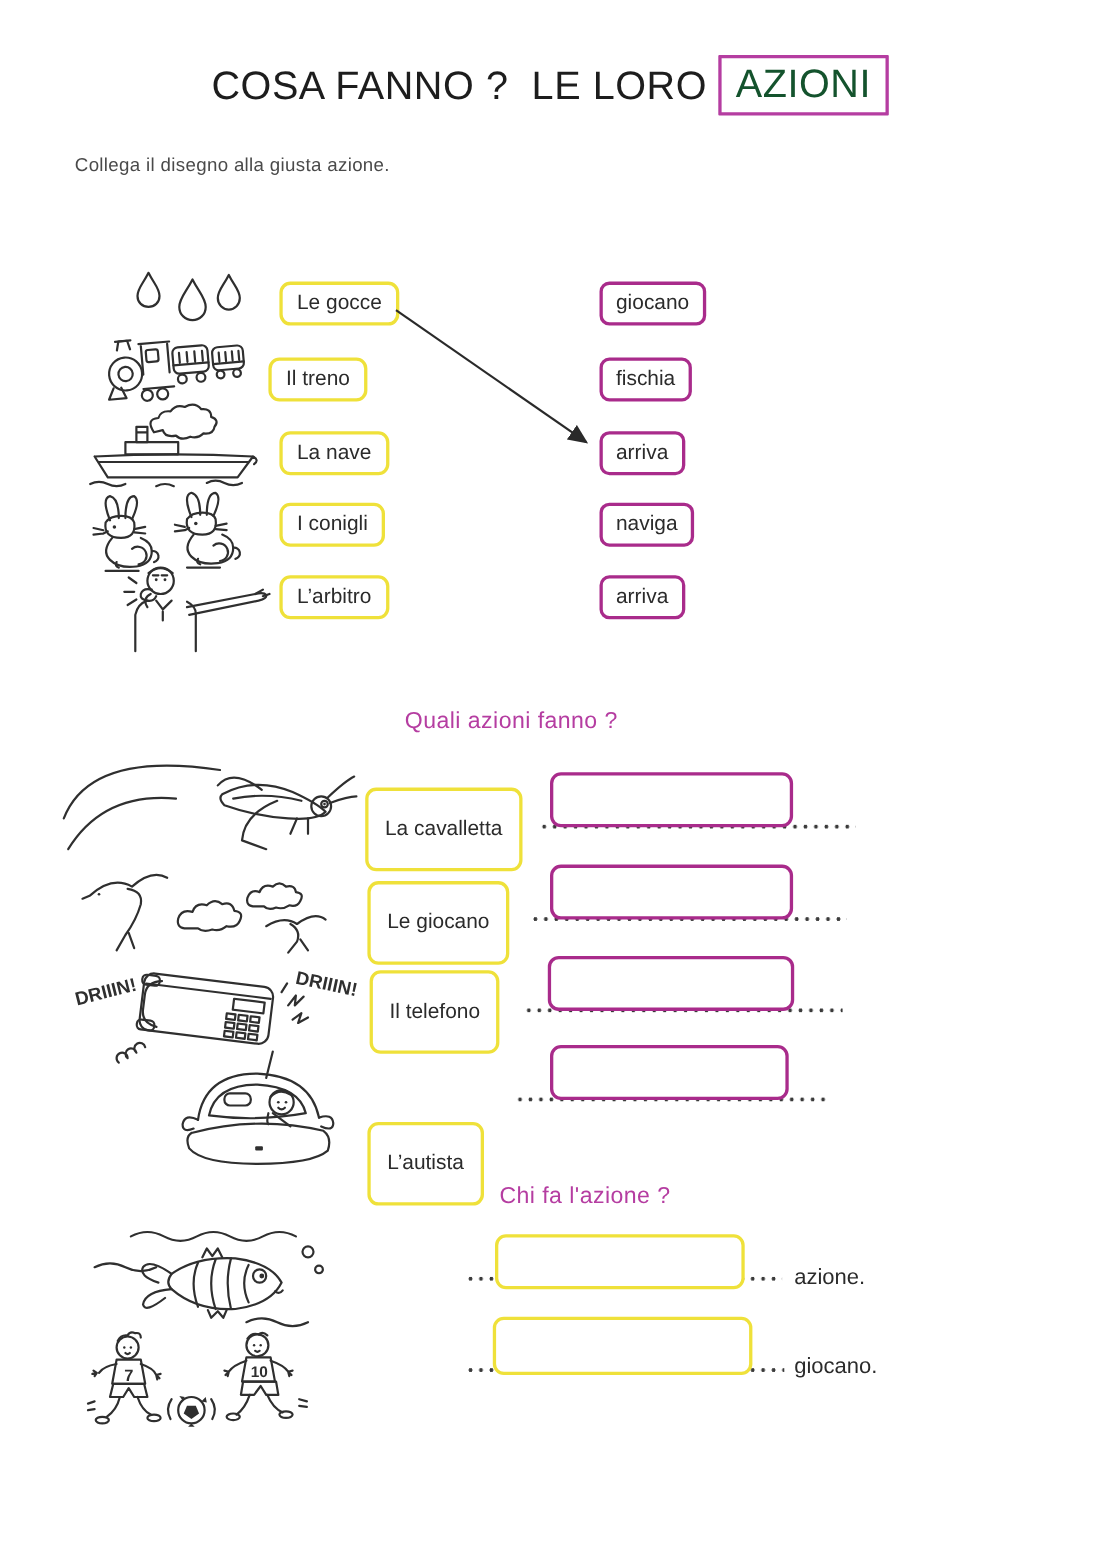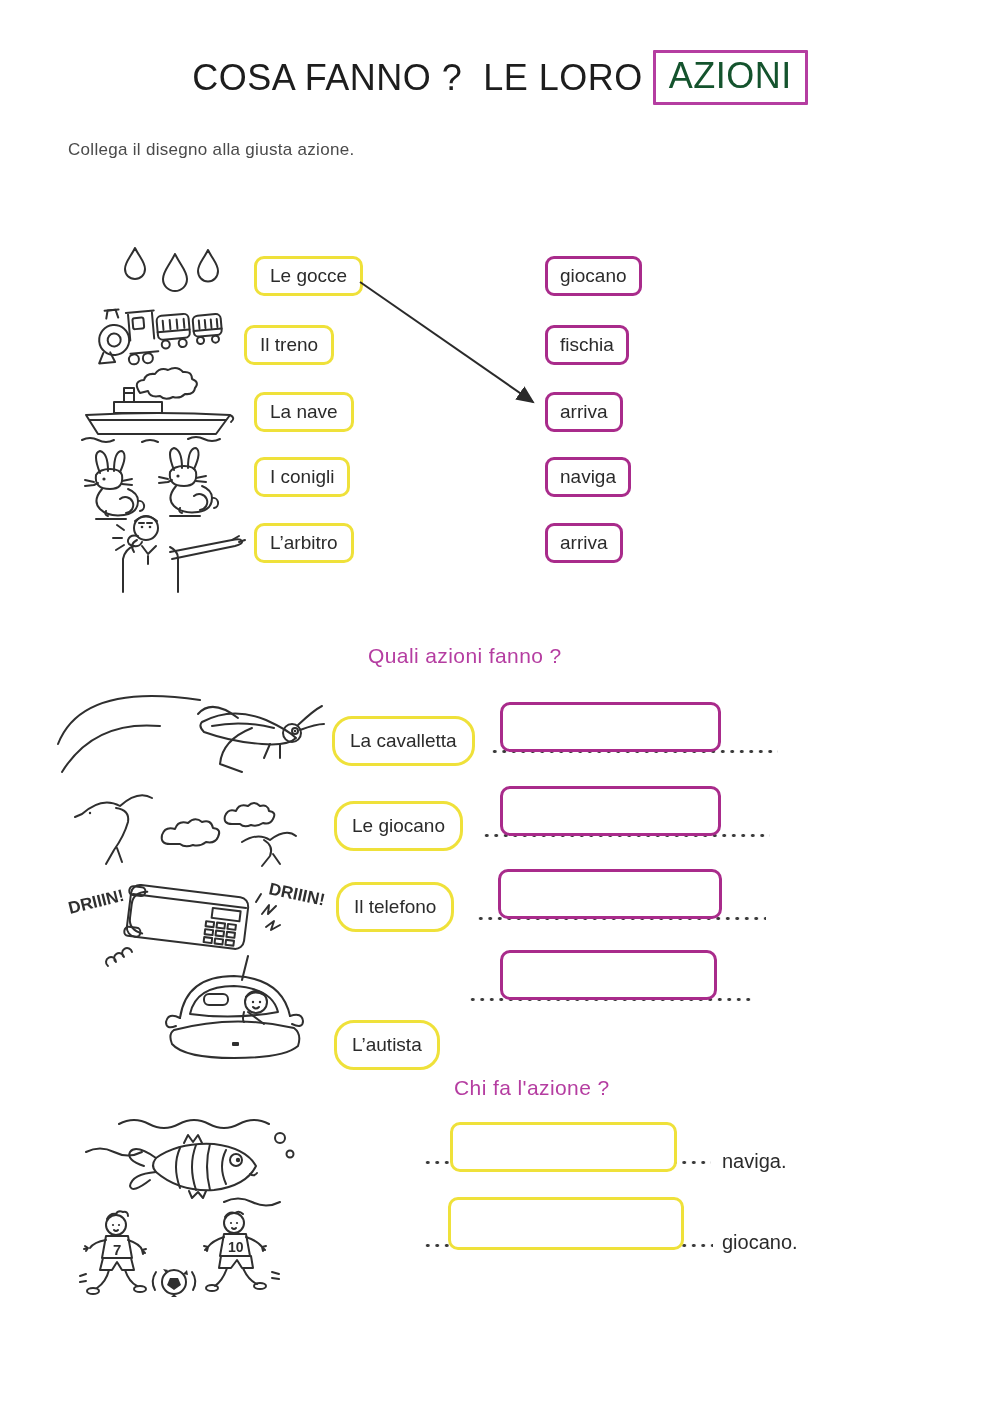--- a/index.html
+++ b/index.html
@@ -16,21 +16,21 @@
 
   .title-row{position:absolute;top:50px;left:0;right:0;display:flex;justify-content:center;align-items:center;gap:10px;
     font-size:36px;letter-spacing:.5px;color:#1d1d1d;}
   .title-plain{white-space:pre;}
   .title-boxed{border:3px solid var(--pink);border-radius:1px;padding:2px 13px 5px 13px;color:#14532d;}
 
   .instruction{position:absolute;left:68px;top:140px;font-size:17px;color:#4a4a4a;letter-spacing:.3px;}
 
   .ybox{position:absolute;border:3px solid var(--yellow);border-radius:10px;background:#fff;
     padding:6px 13px;font-size:19px;color:#2b2b2b;white-space:nowrap;}
-  .ybox.tall{padding:11px 15px;border-radius:20px;}
+  .ybox.tall{padding:24px 15px;}
   .ybox.empty{padding:0;border-radius:10px;}
   .mbox{position:absolute;border:3px solid var(--magenta);border-radius:9px;background:#fff;
     padding:6px 12px;font-size:19px;color:#2b2b2b;white-space:nowrap;}
   .mbox.empty{padding:0;border-radius:10px;background:transparent;}
 
   .dots{position:absolute;height:5px;
     background-image:radial-gradient(circle,#3a3a3a 1.6px,transparent 1.9px);
     background-size:9.5px 5px;background-repeat:repeat-x;background-position:left center;}
 
   .heading{position:absolute;font-size:21px;color:var(--pink);letter-spacing:.4px;}
@@ -274,19 +274,19 @@
     <text x="152" y="42" font-size="14">10</text>
     <path d="M145 46 h30 l2 12 h-11 l-5 -8 l-6 8 h-12 z"></path>
     <path d="M151 58 q-4 12 -12 18 M167 58 q5 12 14 16"></path>
     <ellipse cx="136" cy="78" rx="6" ry="3"></ellipse>
     <ellipse cx="184" cy="76" rx="6" ry="3"></ellipse>
     <path d="M196 62 l7 2 M196 68 l7 1"></path>
   </svg>
 
   <div class="dots" style="left:423px;top:1160px;width:288px"></div>
   <div class="ybox empty" style="left:450px;top:1122px;width:227px;height:50px"></div>
-  <div class="verb" style="left:722px;top:1150px">naviga.</div>
+  <div class="verb" style="left:722px;top:1150px">azione.</div>
 
   <div class="dots" style="left:423px;top:1243px;width:290px"></div>
   <div class="ybox empty" style="left:448px;top:1197px;width:236px;height:53px"></div>
   <div class="verb" style="left:722px;top:1231px">giocano.</div>
 
 </div>
 
 </body></html>

